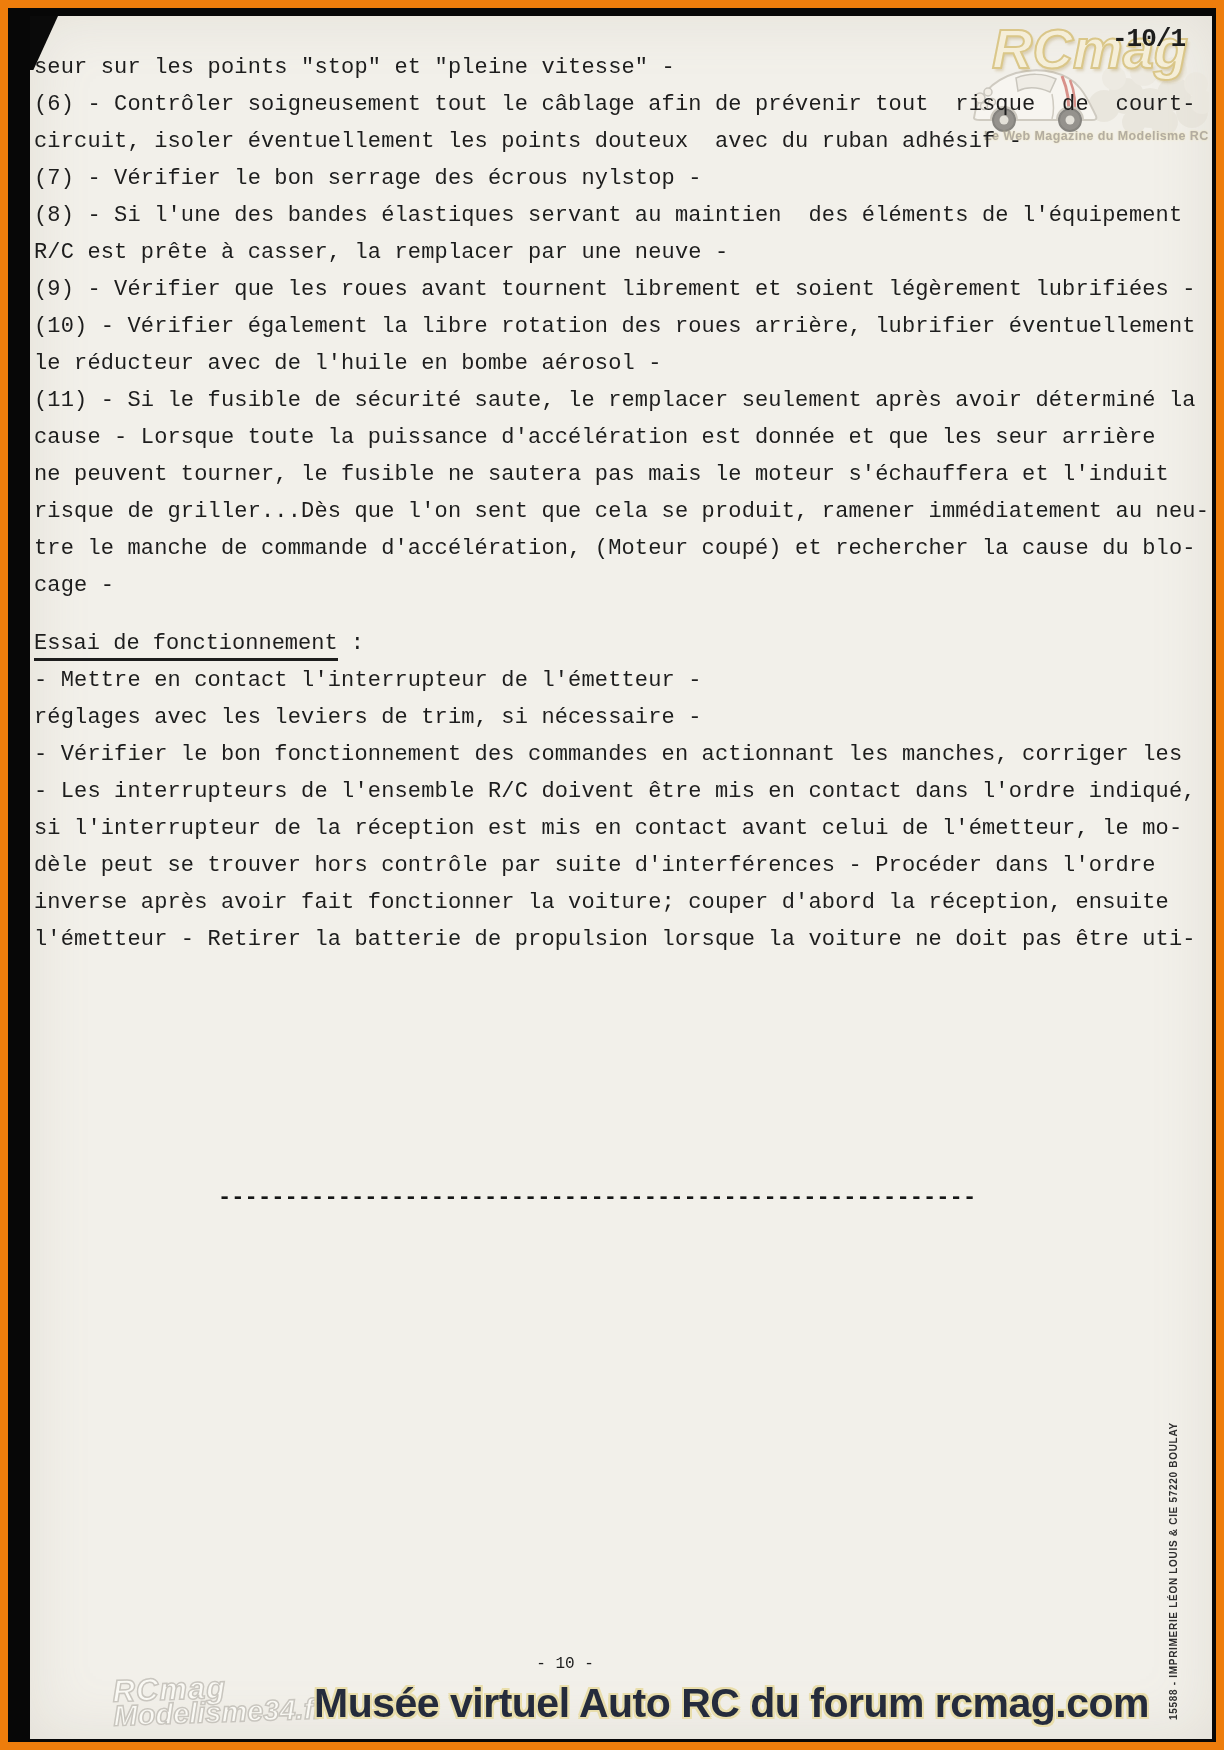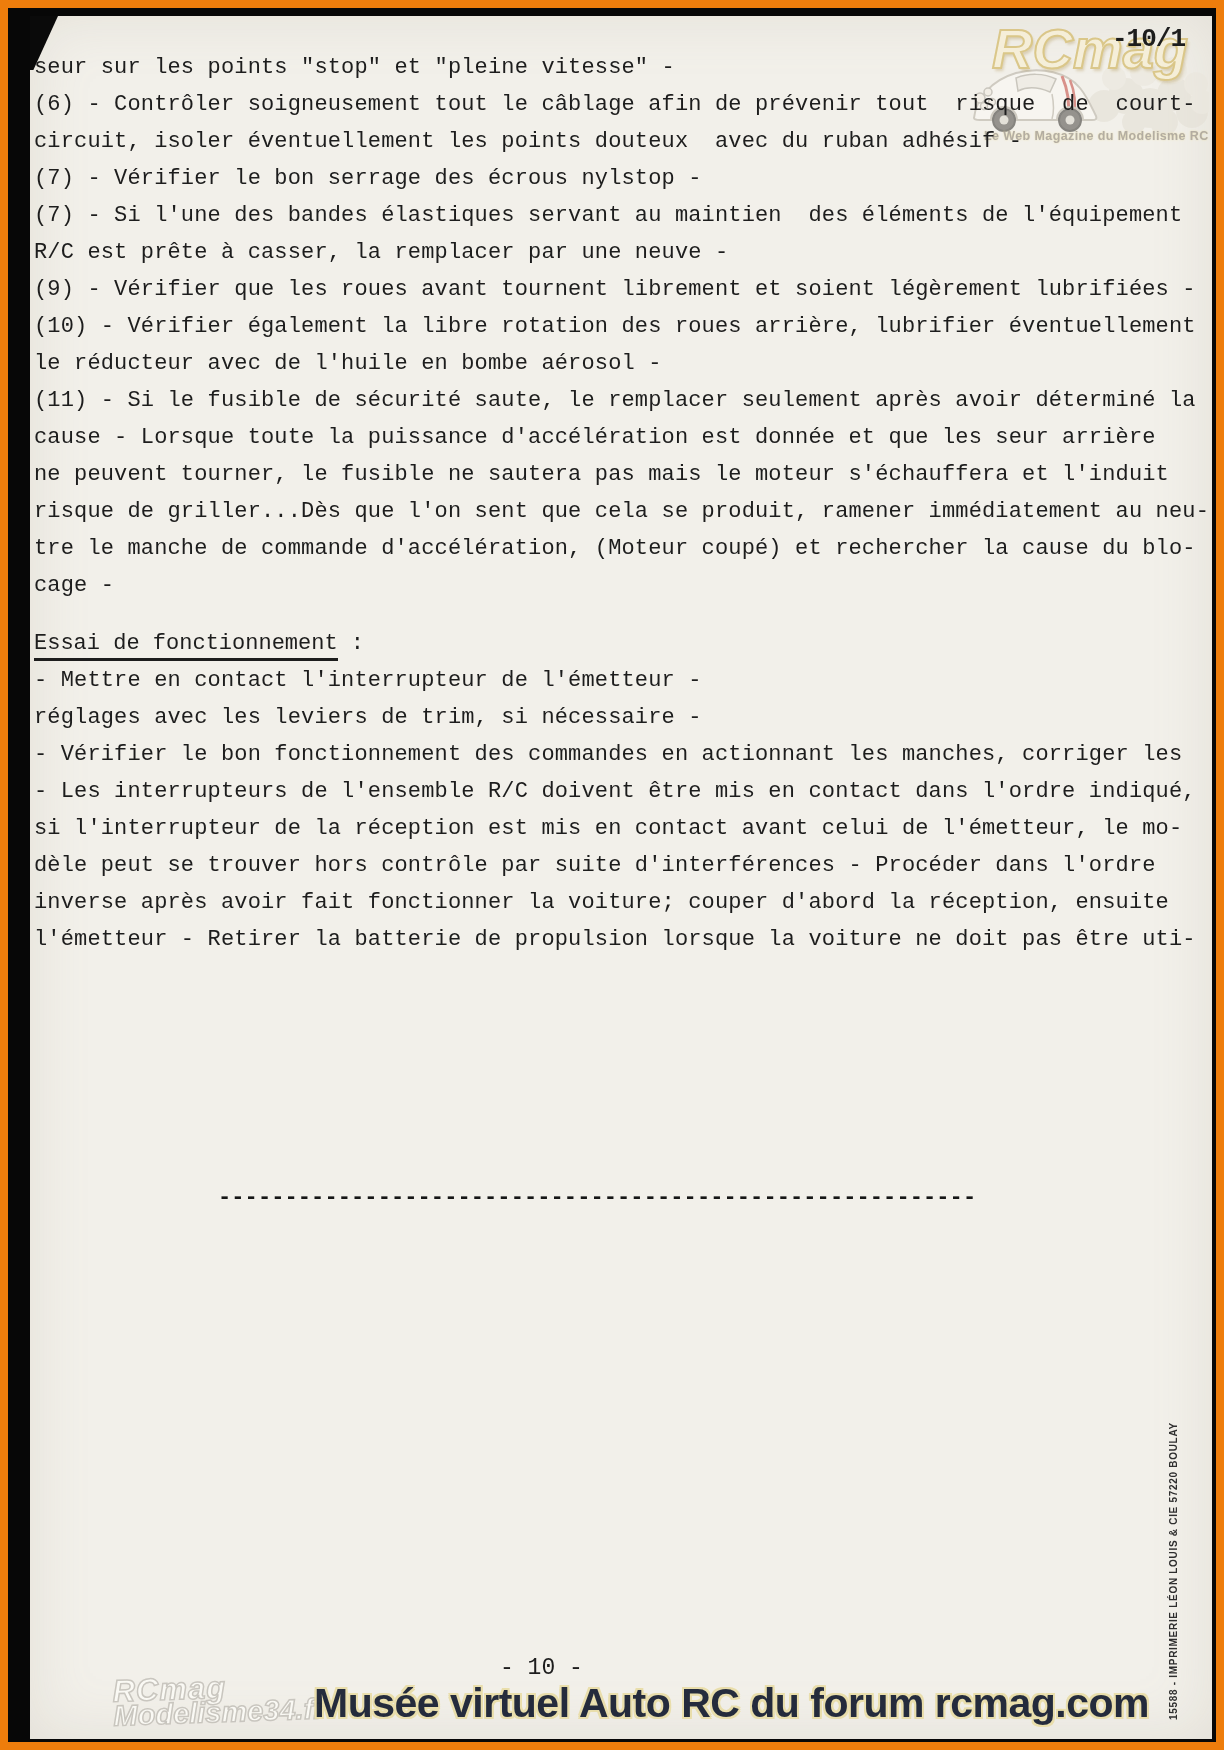--- a/index.html
+++ b/index.html
@@ -19,23 +19,23 @@
   .tl{height:37px;white-space:pre;letter-spacing:.15px;}
   .heading-line{margin-top:21px;height:37px;white-space:pre;}
   .heading-line .u{border-bottom:3px solid var(--ink,#1d1d1d);padding-bottom:2px;}
   .page-ref{position:absolute;left:1112px;top:24px;z-index:6;
        font-family:"Liberation Mono","DejaVu Sans Mono",monospace;
        font-size:26px;font-weight:600;color:var(--ink,#1d1d1d);letter-spacing:-1px;}
   .separator{position:absolute;left:218px;top:1179px;z-index:5;
        font-family:"Liberation Mono","DejaVu Sans Mono",monospace;
        font-size:22px;line-height:37px;font-weight:700;color:#161616;
        white-space:pre;letter-spacing:.1px;}
-  .page-num{position:absolute;left:500px;top:1655px;width:130px;text-align:left;z-index:5;
+  .page-num{position:absolute;left:500px;top:1655px;width:130px;text-align:center;z-index:5;
        font-family:"Liberation Mono","DejaVu Sans Mono",monospace;
-       font-size:23px;color:var(--ink,#1d1d1d);}
+       font-size:16px;color:var(--ink,#1d1d1d);}
   .printer-credit{position:absolute;left:1168px;top:1492px;height:228px;width:18px;z-index:5;
        writing-mode:vertical-rl;transform:rotate(180deg);
        font-family:"Liberation Sans",sans-serif;font-size:10px;letter-spacing:.7px;
        color:#2e2e2e;white-space:nowrap;font-weight:600;}
 
   
   .logo-top{position:absolute;left:960px;top:14px;width:252px;height:140px;z-index:3;}
   .logo-top .big{position:absolute;left:32px;top:2px;
        font-size:56px;font-weight:800;font-style:italic;letter-spacing:0;
        color:var(--logo-cream,#f6efd8);-webkit-text-stroke:2px var(--logo-gold,#d9c482);
@@ -107,21 +107,21 @@
 
   <div class="page-ref">-10/1</div>
 
   <div class="doc">
     <div>
 
     <div class="tl">seur sur les points "stop" et "pleine vitesse" -</div>
         <div class="tl">(6) - Contrôler soigneusement tout le câblage afin de prévenir tout  risque  de  court-</div>
         <div class="tl">circuit, isoler éventuellement les points douteux  avec du ruban adhésif -</div>
         <div class="tl">(7) - Vérifier le bon serrage des écrous nylstop -</div>
-        <div class="tl">(7) - Si l'une des bandes élastiques servant au maintien  des éléments de l'équipement</div>
+        <div class="tl">(8) - Si l'une des bandes élastiques servant au maintien  des éléments de l'équipement</div>
         <div class="tl">R/C est prête à casser, la remplacer par une neuve -</div>
         <div class="tl">(9) - Vérifier que les roues avant tournent librement et soient légèrement lubrifiées -</div>
         <div class="tl">(10) - Vérifier également la libre rotation des roues arrière, lubrifier éventuellement</div>
         <div class="tl">le réducteur avec de l'huile en bombe aérosol -</div>
         <div class="tl">(11) - Si le fusible de sécurité saute, le remplacer seulement après avoir déterminé la</div>
         <div class="tl">cause - Lorsque toute la puissance d'accélération est donnée et que les seur arrière</div>
         <div class="tl">ne peuvent tourner, le fusible ne sautera pas mais le moteur s'échauffera et l'induit</div>
         <div class="tl">risque de griller...Dès que l'on sent que cela se produit, ramener immédiatement au neu-</div>
         <div class="tl">tre le manche de commande d'accélération, (Moteur coupé) et rechercher la cause du blo-</div>
         <div class="tl">cage -</div>

